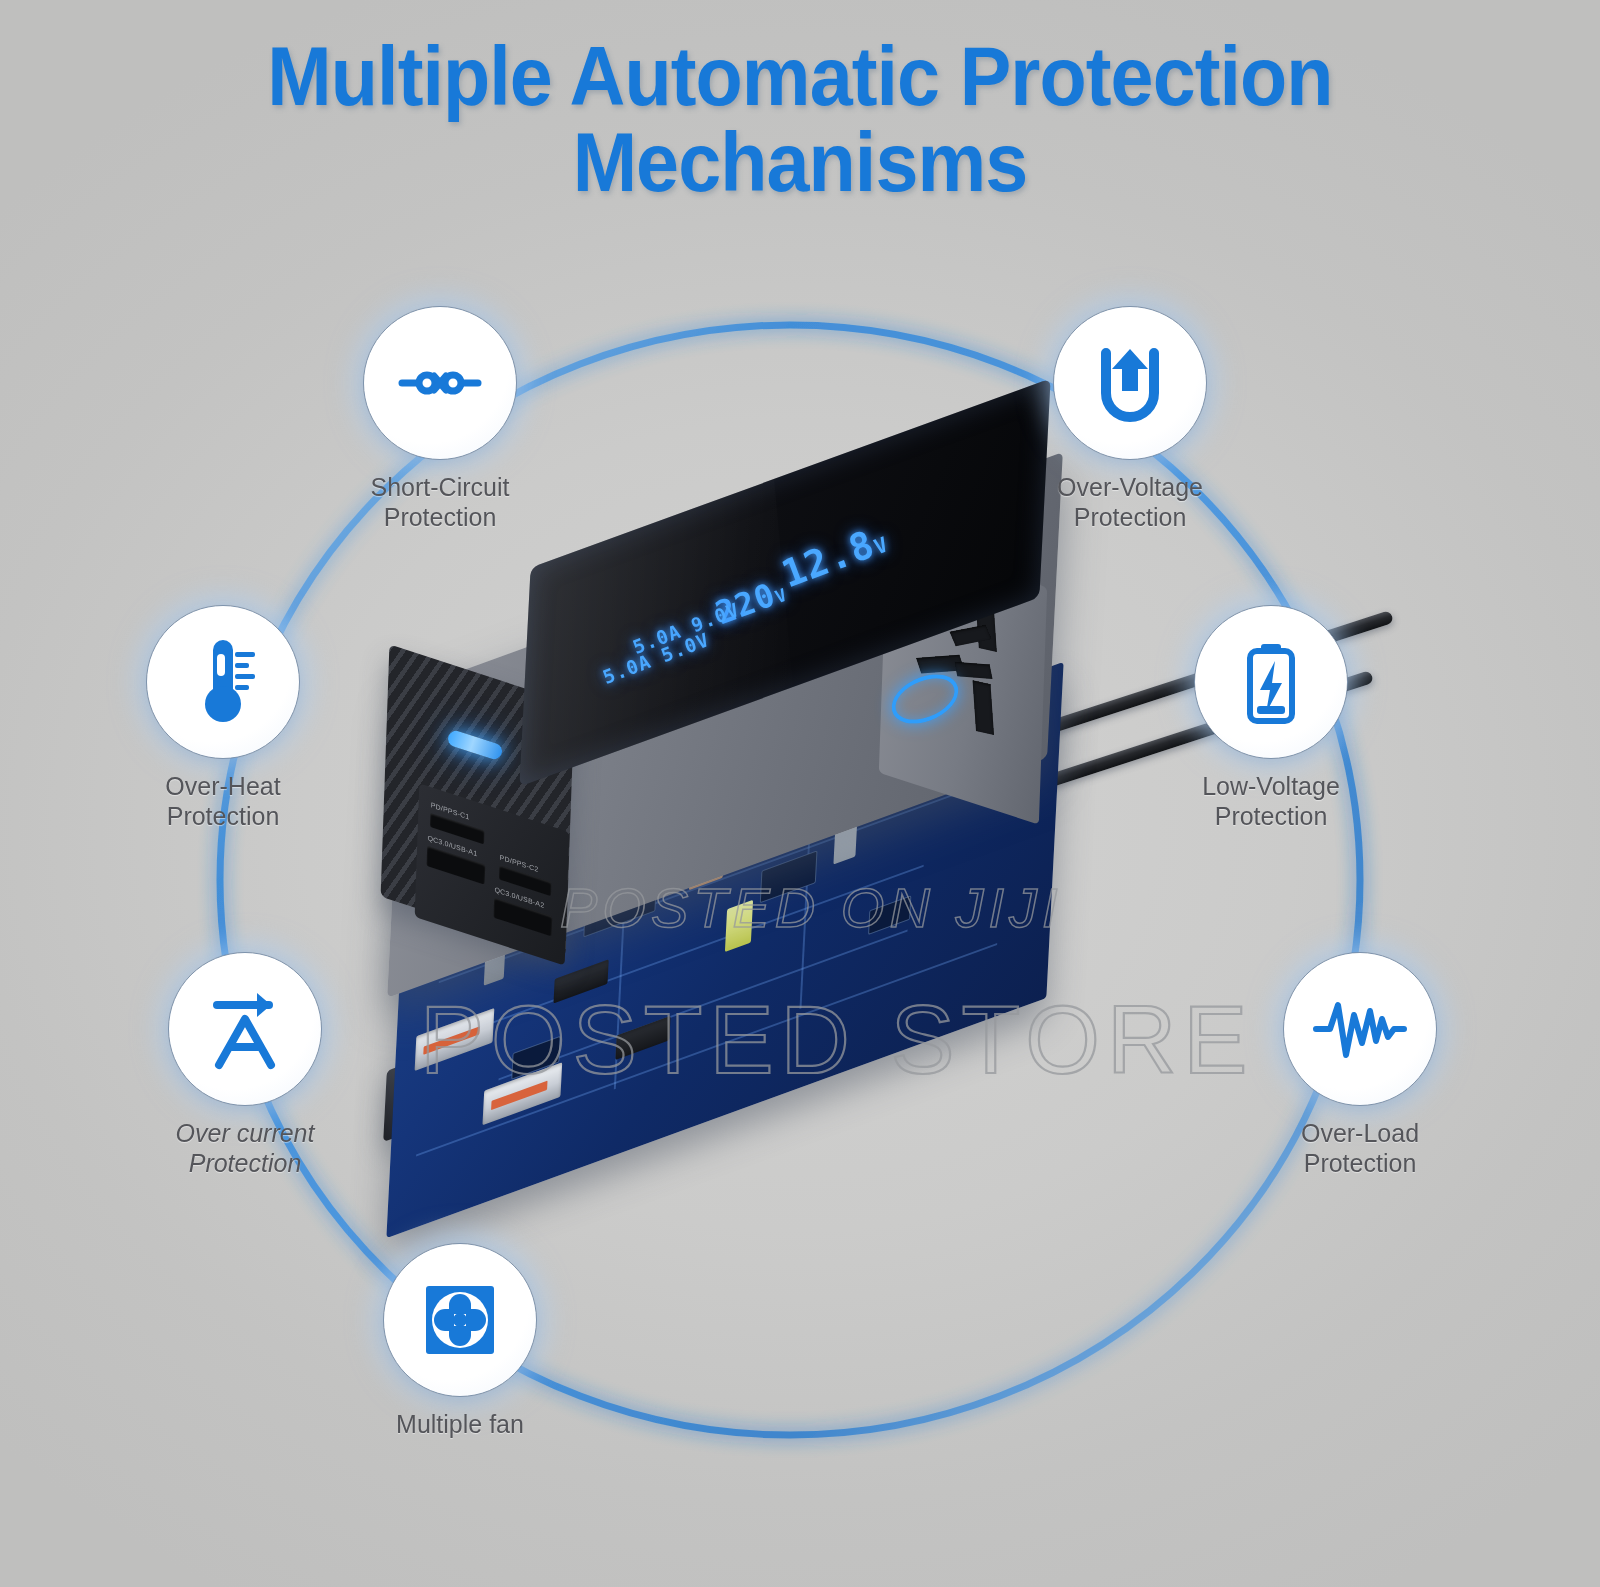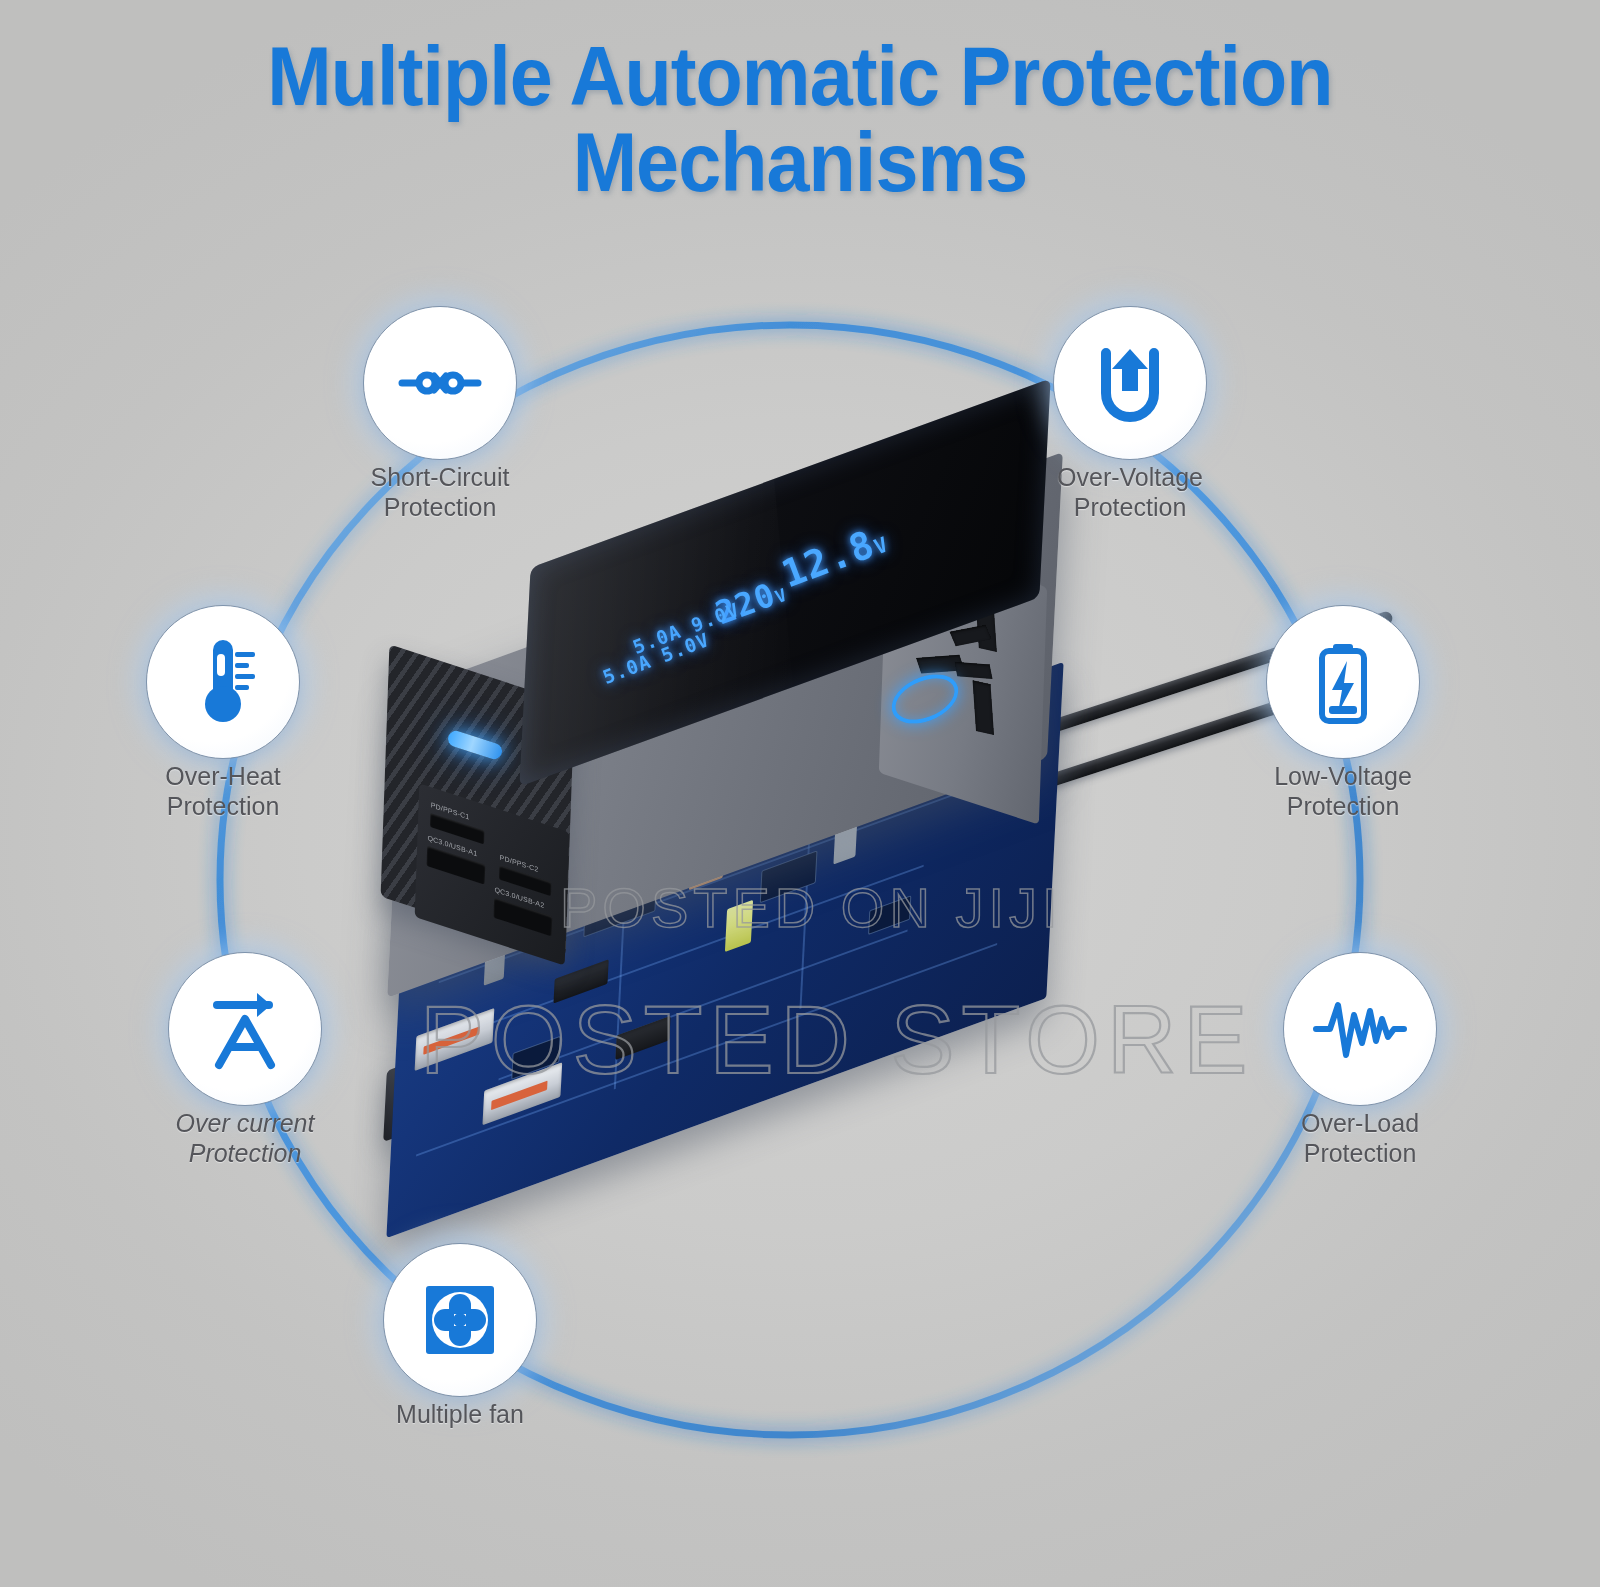--- a/index.html
+++ b/index.html
@@ -258,21 +258,21 @@
     margin: 0 auto;
     border-radius: 50%;
     background: radial-gradient(circle at 42% 36%, #ffffff 0%, #ffffff 62%, #f4f8fd 88%, #e8eff8 100%);
     border: 1.5px solid #7d93ad;
     box-shadow: 0 0 26px 10px rgba(170,205,245,0.55), 0 4px 12px rgba(90,110,135,0.25);
     display: flex;
     align-items: center;
     justify-content: center;
   }
   .node-label {
-    margin-top: 3px;
+    margin-top: 13px;
     color: #54555a;
     font-size: 25px;
     line-height: 1.18;
     font-family: "Liberation Sans", sans-serif;
     text-shadow: 0 1px 1px rgba(255,255,255,0.5);
   }
 
   
   .wm {
     position: absolute;
@@ -281,20 +281,21 @@
     font-weight: normal;
     color: transparent;
     -webkit-text-stroke: 1.6px rgba(150,152,156,0.75);
     letter-spacing: 5px;
     pointer-events: none;
   }
   #wm-jiji {
     left: 560px;
     top: 875px;
     font-size: 56px;
+    font-style: italic;
     -webkit-text-stroke-width: 1.5px;
   }
   #wm-store {
     left: 420px;
     top: 985px;
     font-size: 96px;
     -webkit-text-stroke-width: 2.2px;
     letter-spacing: 7px;
   }
 </style>
@@ -452,21 +453,21 @@
         </g>
         <rect x="42" y="20" width="8" height="22" rx="4" fill="#ffffff"></rect>
       </svg>
     </div>
     <div class="node-label">
       <div>Over-Heat</div>
       <div>Protection</div>
     </div>
   </div>
 
-  <div class="node" style="left:1228px; top:605px;">
+  <div class="node" style="left:1156px; top:605px;">
     <div class="node-circle">
       <svg width="96" height="96" viewBox="0 0 96 96">
         <rect x="38" y="10" width="20" height="8" rx="3" fill="#1879d8"></rect>
         <rect x="27" y="17" width="42" height="70" rx="7" fill="none" stroke="#1879d8" stroke-width="6"></rect>
         <path d="M52 27 L37 56 H47 L43 79 L59 49 H49 Z" fill="#1879d8"></path>
         <rect x="34" y="72" width="28" height="8" rx="3" fill="#1879d8"></rect>
       </svg>
     </div>
     <div class="node-label">
       <div>Low-Voltage</div>

